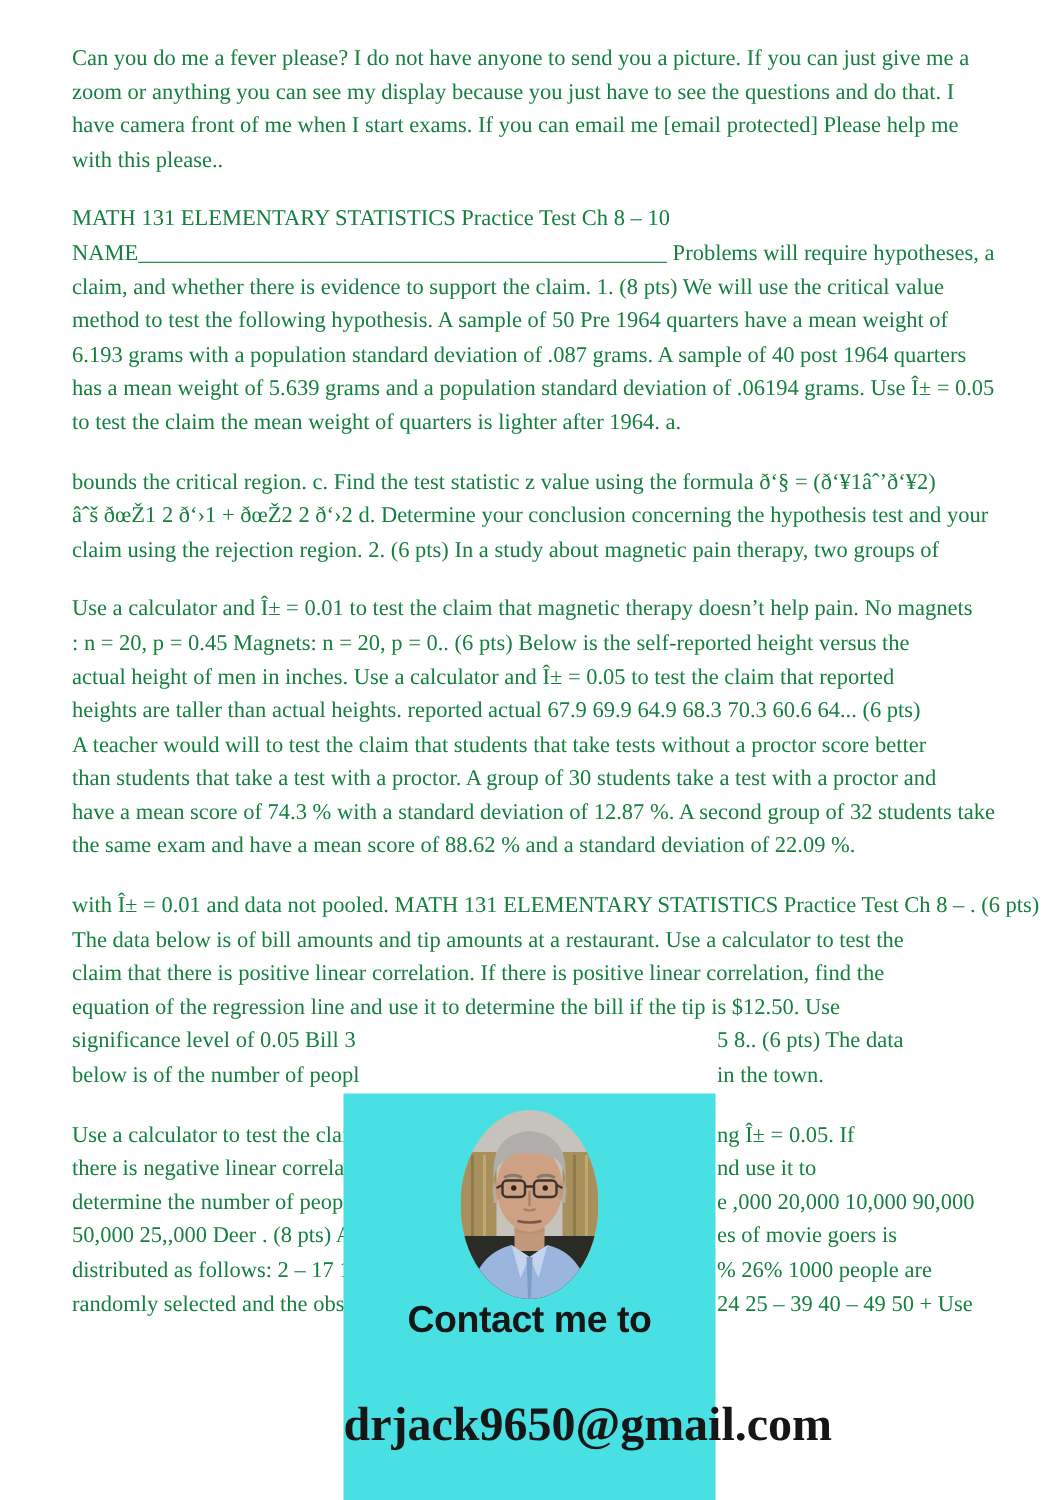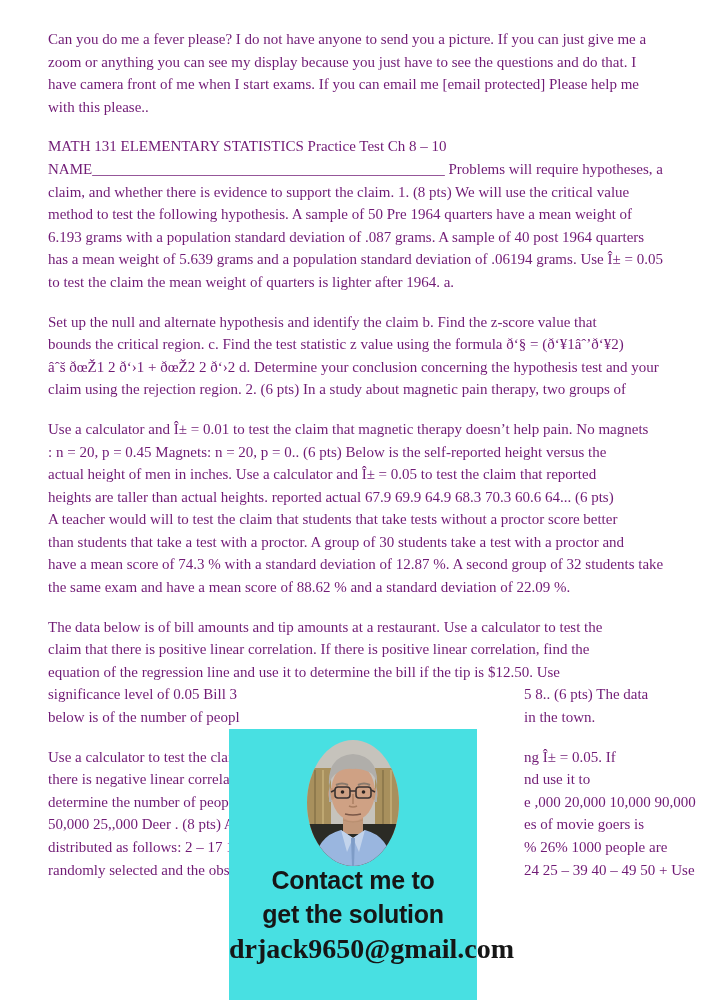--- a/index.html
+++ b/index.html
@@ -2,68 +2,68 @@
 <html><head>
 <meta charset="utf-8">
 <style>
   html,body{margin:0;padding:0;background:#ffffff;}
   .page{position:relative;width:708px;height:1000px;background:#ffffff;overflow:hidden;
         font-family:"Liberation Serif",serif;}
   
   .doc{position:absolute;left:48px;top:28px;width:622px;color:#1b1b1b;}
   .para{margin:0 0 17px 0;}
   .line{position:relative;height:22.6px;line-height:22.6px;font-size:15px;white-space:nowrap;}
-  .frag-right{position:absolute;left:430px;top:0;margin-left:46px;}
+  .frag-right{position:absolute;left:430px;top:0;}
   
   .overlay{position:absolute;left:229px;top:729px;width:248px;height:284px;}
   .photo{position:absolute;left:78px;top:11px;width:92px;height:126px;border-radius:50%;overflow:hidden;}
   .contact{position:absolute;top:134px;left:0;width:100%;text-align:center;
            font-family:"Liberation Sans",sans-serif;font-weight:bold;font-size:25px;
            line-height:34px;letter-spacing:-0.3px;}
   .email{position:absolute;top:204px;left:0;width:100%;text-align:center;
-         font-family:"Liberation Serif",serif;font-weight:bold;font-size:28px;line-height:32px;}
+         font-family:"Liberation Serif",serif;font-weight:bold;font-size:32px;line-height:32px;}
 </style>
 </head>
 <body>
 
 <div class="page" style="background: rgb(255, 255, 255);">
 
-  <div class="doc" style="color: #701a75;">
+  <div class="doc" style="color: #15803d;">
       <div class="para">
         <div class="line">Can you do me a fever please? I do not have anyone to send you a picture. If you can just give me a</div>
         <div class="line">zoom or anything you can see my display because you just have to see the questions and do that. I</div>
         <div class="line">have camera front of me when I start exams. If you can email me [email protected] Please help me</div>
         <div class="line">with this please..</div>
       </div>
       <div class="para">
         <div class="line">MATH 131 ELEMENTARY STATISTICS Practice Test Ch 8 – 10</div>
         <div class="line">NAME_______________________________________________ Problems will require hypotheses, a</div>
         <div class="line">claim, and whether there is evidence to support the claim. 1. (8 pts) We will use the critical value</div>
         <div class="line">method to test the following hypothesis. A sample of 50 Pre 1964 quarters have a mean weight of</div>
         <div class="line">6.193 grams with a population standard deviation of .087 grams. A sample of 40 post 1964 quarters</div>
         <div class="line">has a mean weight of 5.639 grams and a population standard deviation of .06194 grams. Use Î± = 0.05</div>
         <div class="line">to test the claim the mean weight of quarters is lighter after 1964. a.</div>
       </div>
       <div class="para">
-        <div class="line">Set up the null and alternate hypothesis and identify the claim b. Find the z-score value that</div>
         <div class="line">bounds the critical region. c. Find the test statistic z value using the formula ð‘§ = (ð‘¥1âˆ’ð‘¥2)</div>
         <div class="line">âˆš ðœŽ1 2 ð‘›1 + ðœŽ2 2 ð‘›2 d. Determine your conclusion concerning the hypothesis test and your</div>
         <div class="line">claim using the rejection region. 2. (6 pts) In a study about magnetic pain therapy, two groups of</div>
       </div>
       <div class="para">
         <div class="line">Use a calculator and Î± = 0.01 to test the claim that magnetic therapy doesn’t help pain. No magnets</div>
         <div class="line">: n = 20, p = 0.45 Magnets: n = 20, p = 0.. (6 pts) Below is the self-reported height versus the</div>
         <div class="line">actual height of men in inches. Use a calculator and Î± = 0.05 to test the claim that reported</div>
         <div class="line">heights are taller than actual heights. reported actual 67.9 69.9 64.9 68.3 70.3 60.6 64... (6 pts)</div>
         <div class="line">A teacher would will to test the claim that students that take tests without a proctor score better</div>
         <div class="line">than students that take a test with a proctor. A group of 30 students take a test with a proctor and</div>
         <div class="line">have a mean score of 74.3 % with a standard deviation of 12.87 %. A second group of 32 students take</div>
         <div class="line">the same exam and have a mean score of 88.62 % and a standard deviation of 22.09 %.</div>
       </div>
       <div class="para">
+        <div class="line">with Î± = 0.01 and data not pooled. MATH 131 ELEMENTARY STATISTICS Practice Test Ch 8 – . (6 pts)</div>
         <div class="line">The data below is of bill amounts and tip amounts at a restaurant. Use a calculator to test the</div>
         <div class="line">claim that there is positive linear correlation. If there is positive linear correlation, find the</div>
         <div class="line">equation of the regression line and use it to determine the bill if the tip is $12.50. Use</div>
         <div class="line"><span>significance level of 0.05 Bill 3</span><span class="frag-right">5 8.. (6 pts) The data</span></div>
         <div class="line"><span>below is of the number of peopl</span><span class="frag-right">in the town.</span></div>
       </div>
       <div class="para">
         <div class="line"><span>Use a calculator to test the clai</span><span class="frag-right">ng Î± = 0.05. If</span></div>
         <div class="line"><span>there is negative linear correlati</span><span class="frag-right">nd use it to</span></div>
         <div class="line"><span>determine the number of people</span><span class="frag-right">e ,000 20,000 10,000 90,000</span></div>
@@ -117,18 +117,17 @@
         <circle cx="56.5" cy="52" r="1.8" fill="#2b2320"></circle>
 
         <path d="M46,54 L46,64 M42,66 Q46,68 50,66" stroke="#a87d60" stroke-width="1.4" fill="none"></path>
 
         <path d="M38,74 Q46,76 54,74" stroke="#7a5747" stroke-width="1.6" fill="none"></path>
         <path d="M36,80 Q46,84 56,80" stroke="#b98f70" stroke-width="1" fill="none"></path>
       </svg>
     </div>
     <div class="contact">
       <div>Contact me to</div>
-      <div>get the solution</div>
     </div>
     <div class="email">drjack9650@gmail.com</div>
   </div>
 
 </div>
 
 </body></html>

